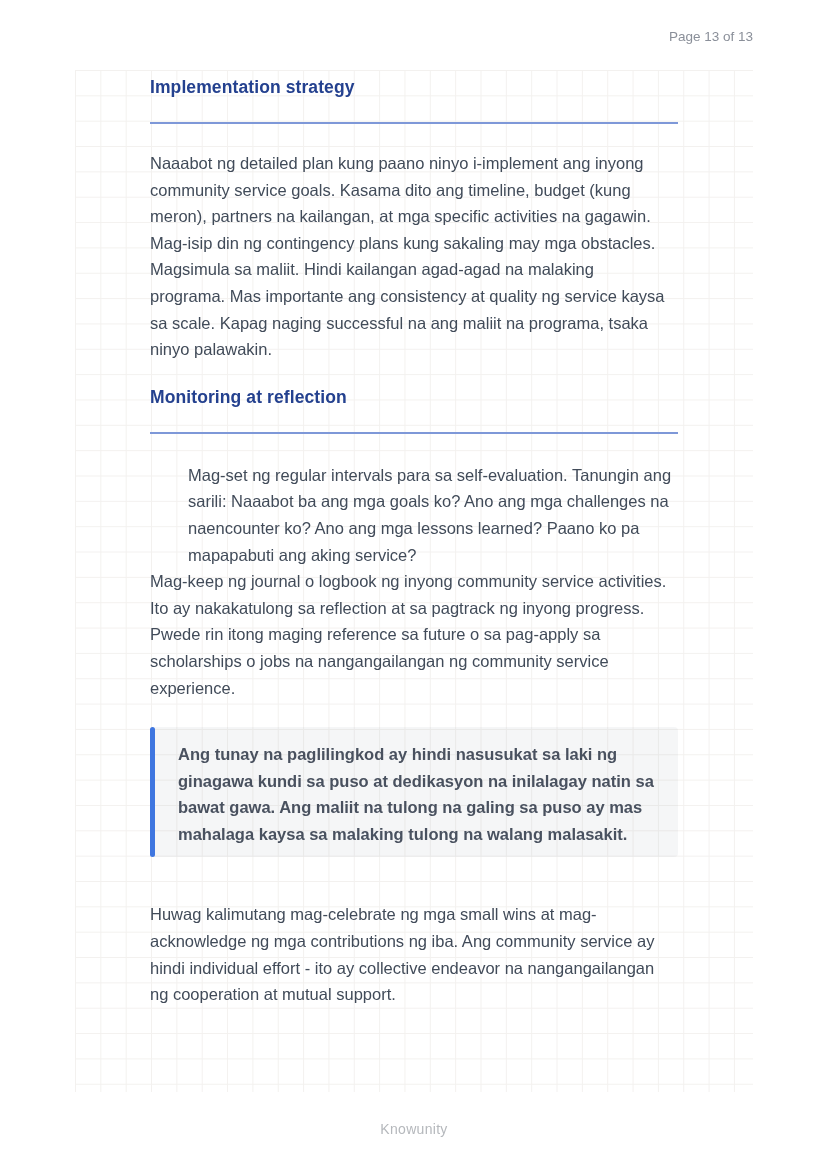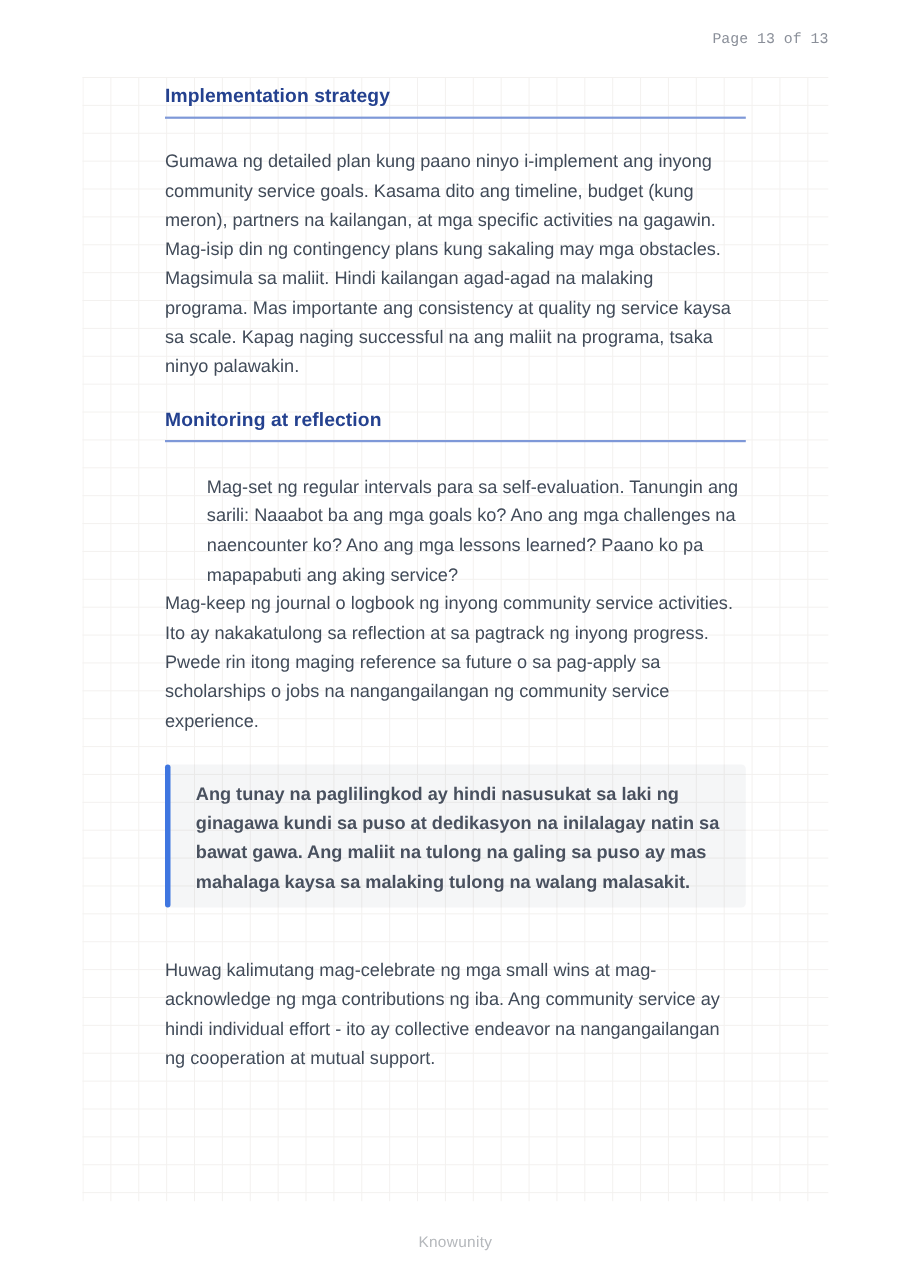--- a/index.html
+++ b/index.html
@@ -15,39 +15,39 @@
   }
   *{margin:0;padding:0;box-sizing:border-box;}
   html,body{background:#ffffff;}
   body{
     width:828px;height:1171px;
     position:relative;overflow:hidden;
     font-family:"Liberation Sans","DejaVu Sans",sans-serif;
   }
   .page-indicator{
     position:absolute;top:29px;right:75px;
-    font-family:Liberation Mono, monospace;
+    font-family:Liberation Sans, sans-serif;
     font-size:13.5px;color:var(--page-indicator);
   }
   .sheet{
     position:absolute;left:75px;top:70px;
     width:678px;height:1022px;
     background-color:#ffffff;
     background-image:
       linear-gradient(to right, var(--grid-line) 1px, transparent 1px),
       linear-gradient(to bottom, var(--grid-line) 1px, transparent 1px);
     background-size:25.35px 25.35px;
   }
   .content{padding:0 75px;}
   .section-heading{
     font-size:17.5px;font-weight:700;line-height:21px;
     color:var(--heading);
     letter-spacing:0.1px;
     border-bottom:2px solid var(--heading-underline);
-    padding-bottom:8px;
+    padding-bottom:24px;
   }
   .section-heading.first{margin-top:7px;}
   .section-heading.second{margin-top:24px;}
   .para{
     font-size:16.5px;line-height:26.6px;color:var(--body-text);
     white-space:pre;
   }
   .para.p1{margin-top:26px;}
   .para.p2{}
   .para.p3{margin-top:28px;margin-left:38px;}
@@ -80,21 +80,21 @@
 </head>
 <body>
 
 <div class="page-indicator">Page 13 of 13</div>
 
 <div class="sheet">
   <div class="content">
 
     <h2 class="section-heading first">Implementation strategy</h2>
 
-    <p class="para p1">Gumawa ng detailed plan kung paano ninyo i-implement ang inyong
+    <p class="para p1">Naaabot ng detailed plan kung paano ninyo i-implement ang inyong
 community service goals. Kasama dito ang timeline, budget (kung
 meron), partners na kailangan, at mga specific activities na gagawin.
 Mag-isip din ng contingency plans kung sakaling may mga obstacles.</p>
 
     <p class="para p2">Magsimula sa maliit. Hindi kailangan agad-agad na malaking
 programa. Mas importante ang consistency at quality ng service kaysa
 sa scale. Kapag naging successful na ang maliit na programa, tsaka
 ninyo palawakin.</p>
 
     <h2 class="section-heading second">Monitoring at reflection</h2>

